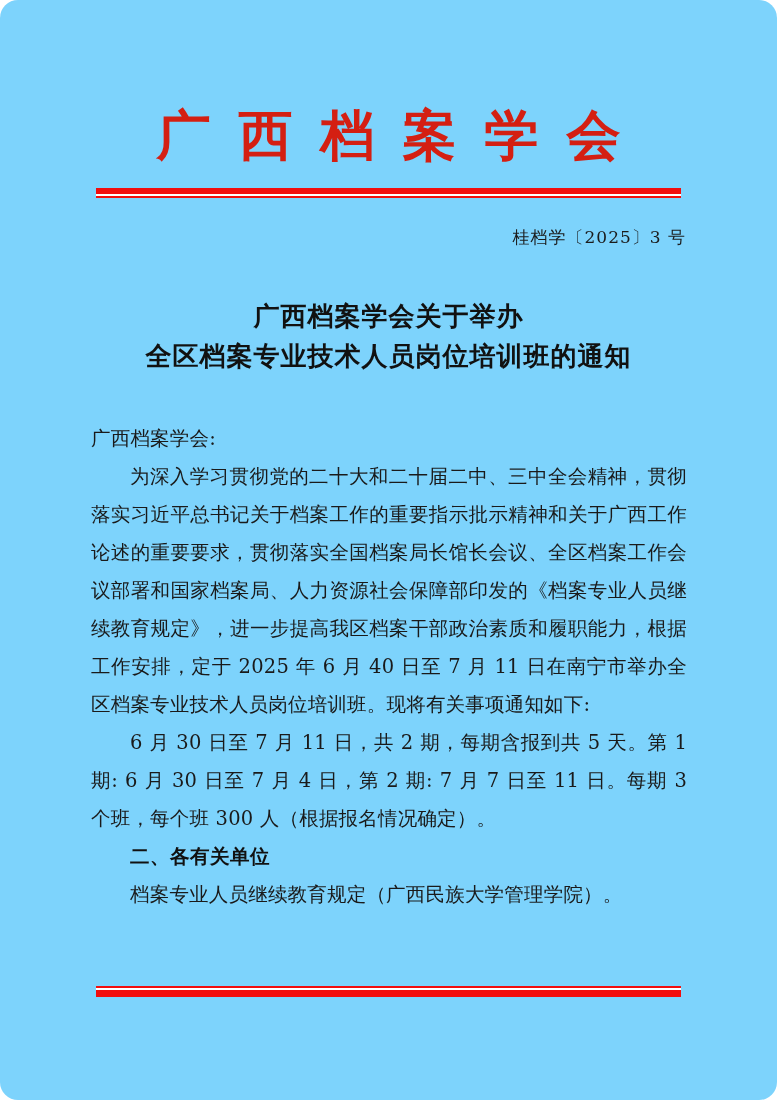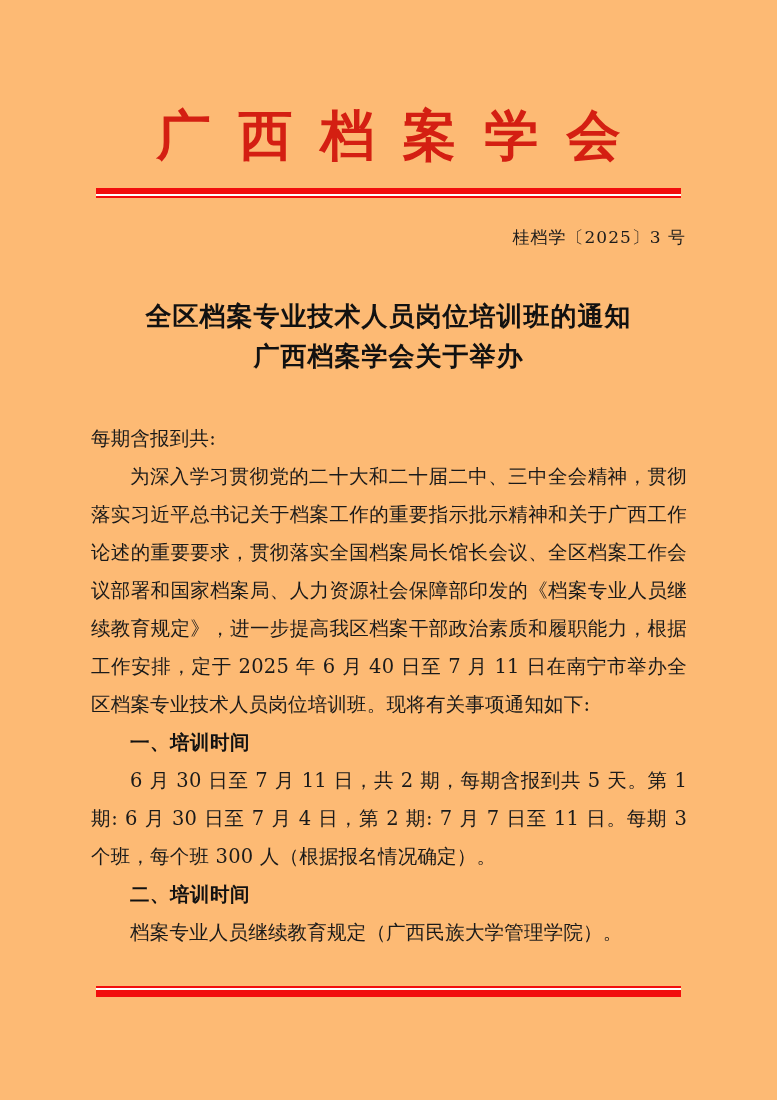--- a/index.html
+++ b/index.html
@@ -12,21 +12,22 @@
     height: 1100px;
     position: relative;
     font-family: "DejaVu Serif", "Liberation Serif", serif;
     color: #1a1a1a;
     overflow: hidden;
   }
 
   .page {
     position: absolute;
     inset: 0;
-    background: #fdba74;
+    background: #7dd3fc;
+    border-radius: 18px;
   }
 
   
   .letterhead {
     position: absolute;
     left: 0;
     right: 0;
     top: 108px;
     text-align: center;
   }
@@ -152,35 +153,34 @@
 
   <div class="rule-top">
     <div class="bar-thick"></div>
     <div class="bar-gap"></div>
     <div class="bar-thin"></div>
   </div>
 
   <div class="doc-number">桂档学〔2025〕3 号</div>
 
   <div class="doc-title">
+    <div class="t-line">广西档案学会关于举办</div>
     <div class="t-line">全区档案专业技术人员岗位培训班的通知</div>
-    <div class="t-line">广西档案学会关于举办</div>
   </div>
 
   <div class="body-block">
 
-    <p class="para salutation">每期含报到共:</p>
+    <p class="para salutation">广西档案学会:</p>
 
     <p class="para indent">为深入学习贯彻党的二十大和二十届二中、三中全会精神，贯彻落实习近平总书记关于档案工作的重要指示批示精神和关于广西工作论述的重要要求，贯彻落实全国档案局长馆长会议、全区档案工作会议部署和国家档案局、人力资源社会保障部印发的《档案专业人员继续教育规定》，进一步提高我区档案干部政治素质和履职能力，根据工作安排，定于 2025 年 6 月 40 日至 7 月 11 日在南宁市举办全区档案专业技术人员岗位培训班。现将有关事项通知如下:</p>
 
-    <p class="heading">一、培训时间</p>
 
     <p class="para indent">6 月 30 日至 7 月 11 日，共 2 期，每期含报到共 5 天。第 1 期: 6 月 30 日至 7 月 4 日，第 2 期: 7 月 7 日至 11 日。每期 3 个班，每个班 300 人（根据报名情况确定）。</p>
 
-    <p class="heading">二、培训时间</p>
+    <p class="heading">二、各有关单位</p>
 
     <p class="para indent">档案专业人员继续教育规定（广西民族大学管理学院）。</p>
 
   </div>
 
   <div class="rule-bottom">
     <div class="bar-thin"></div>
     <div class="bar-gap"></div>
     <div class="bar-thick"></div>
   </div>

